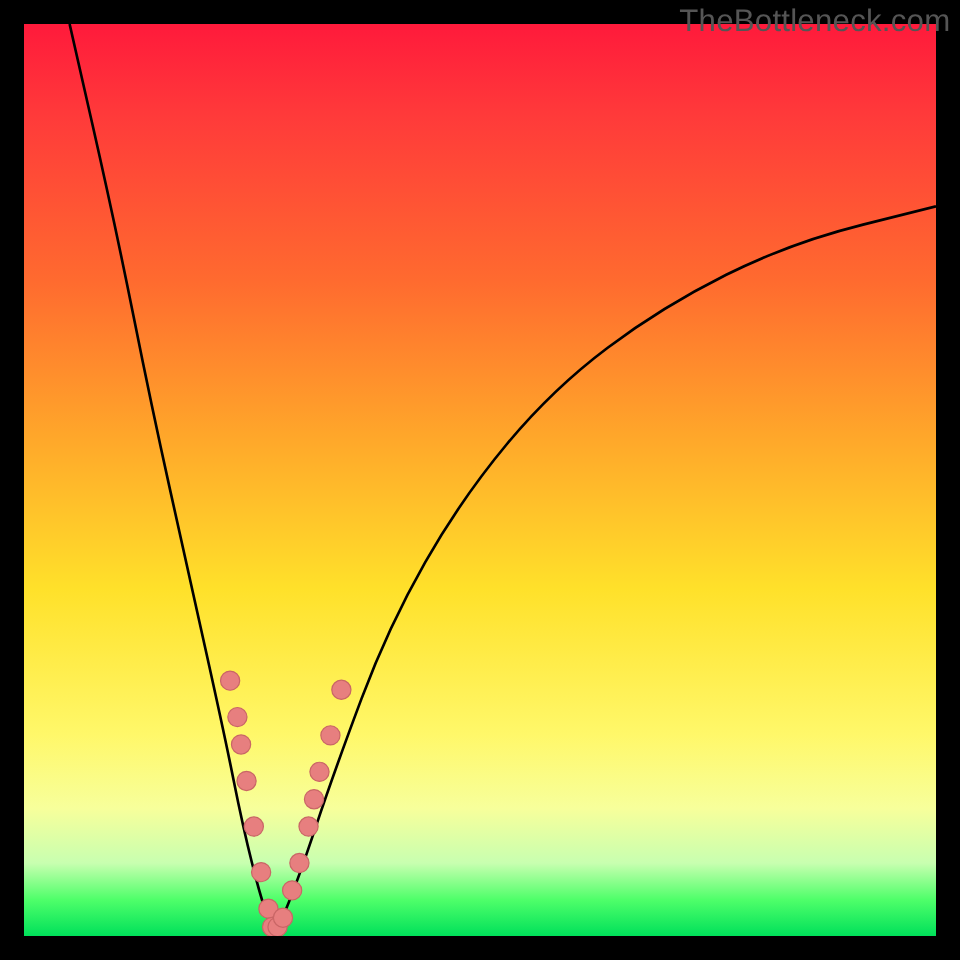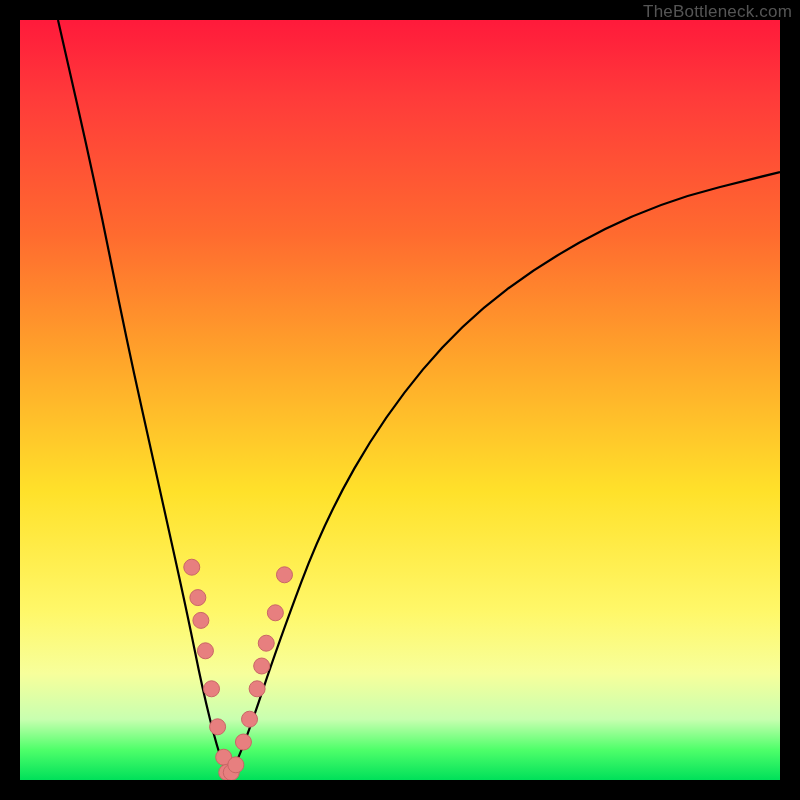--- a/index.html
+++ b/index.html
@@ -35,21 +35,21 @@
       #c8ffb0 92%,
       #4fff6a 96%,
       #00e05a 100%
     );
   }
   .watermark {
     position: absolute;
     top: 2px;
     right: 8px;
     color: #555;
-    font-size: 17px;
+    font-size: 26px;
     font-weight: 500;
     letter-spacing: 0.2px;
     user-select: none;
   }
   svg {
     position: absolute;
     left: 0;
     top: 0;
   }
   .curve {

